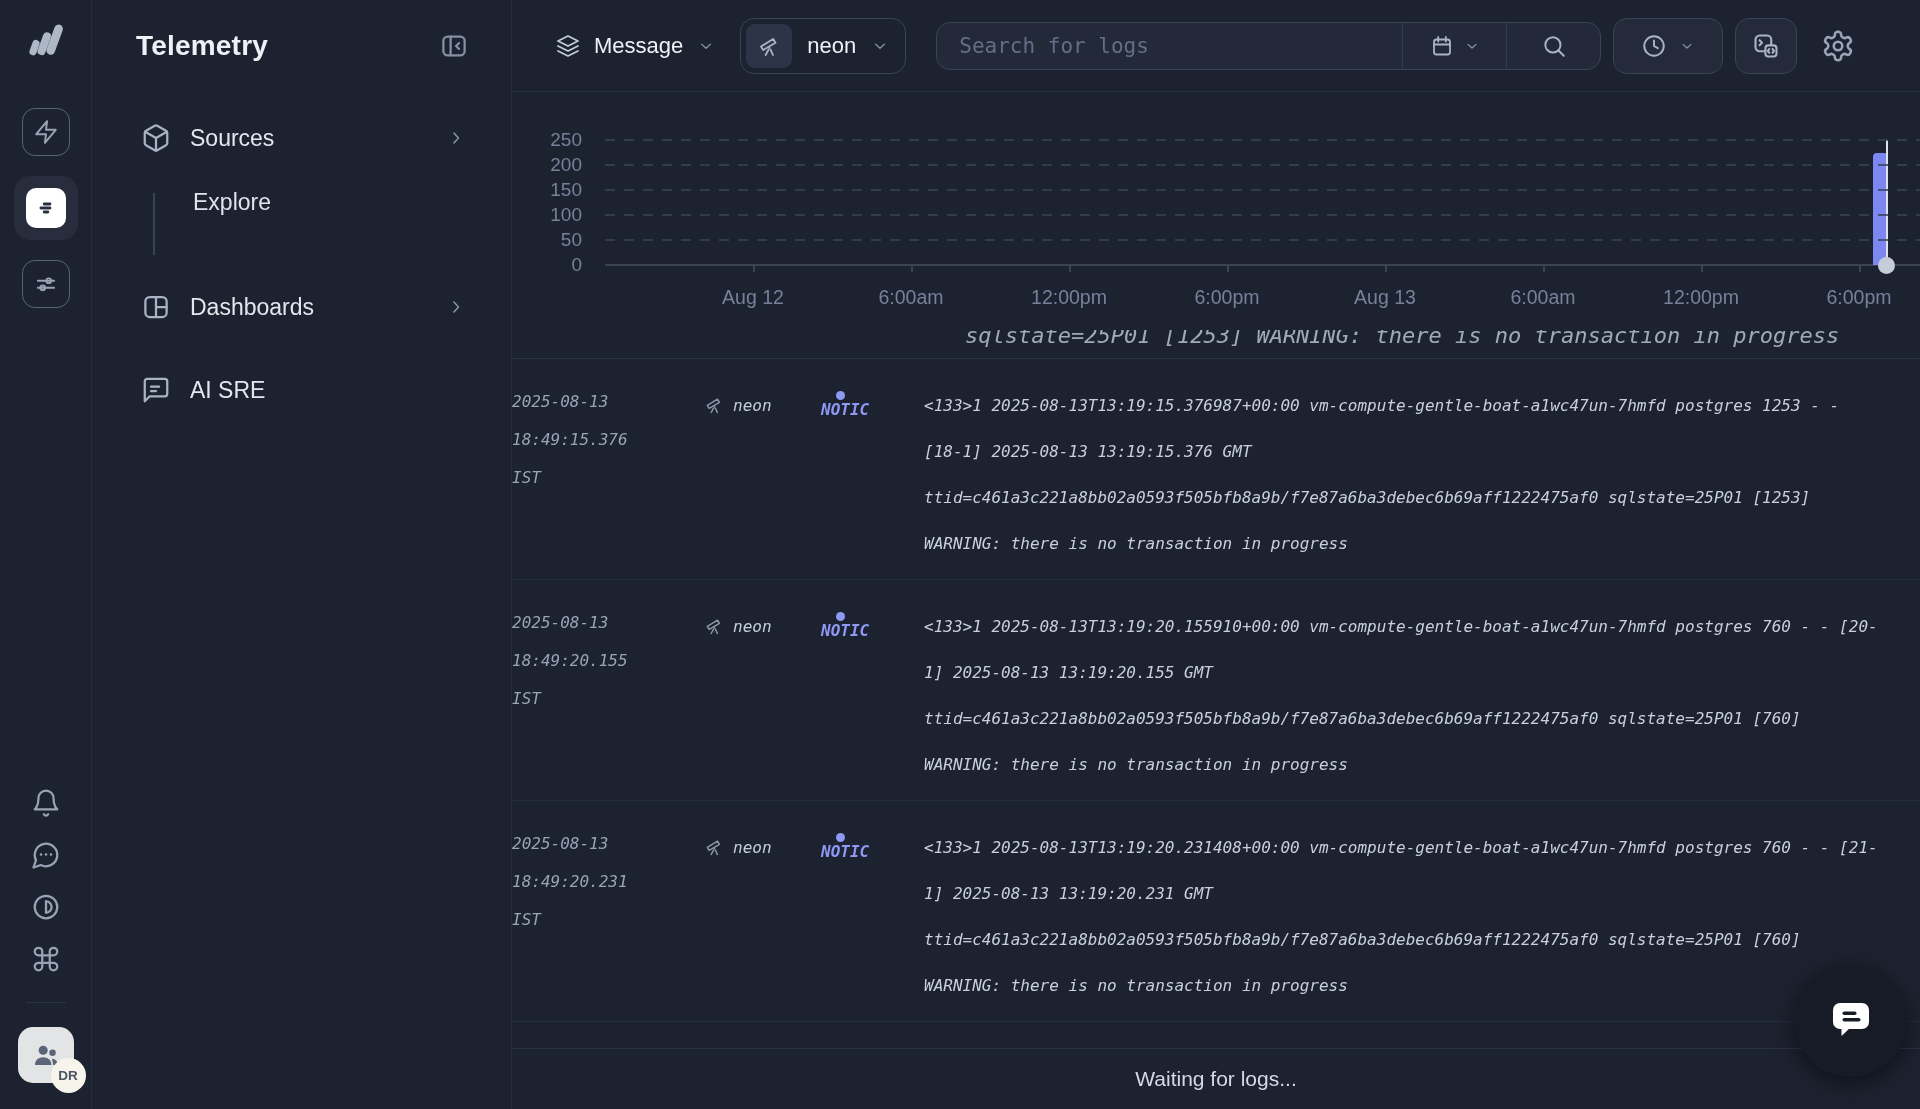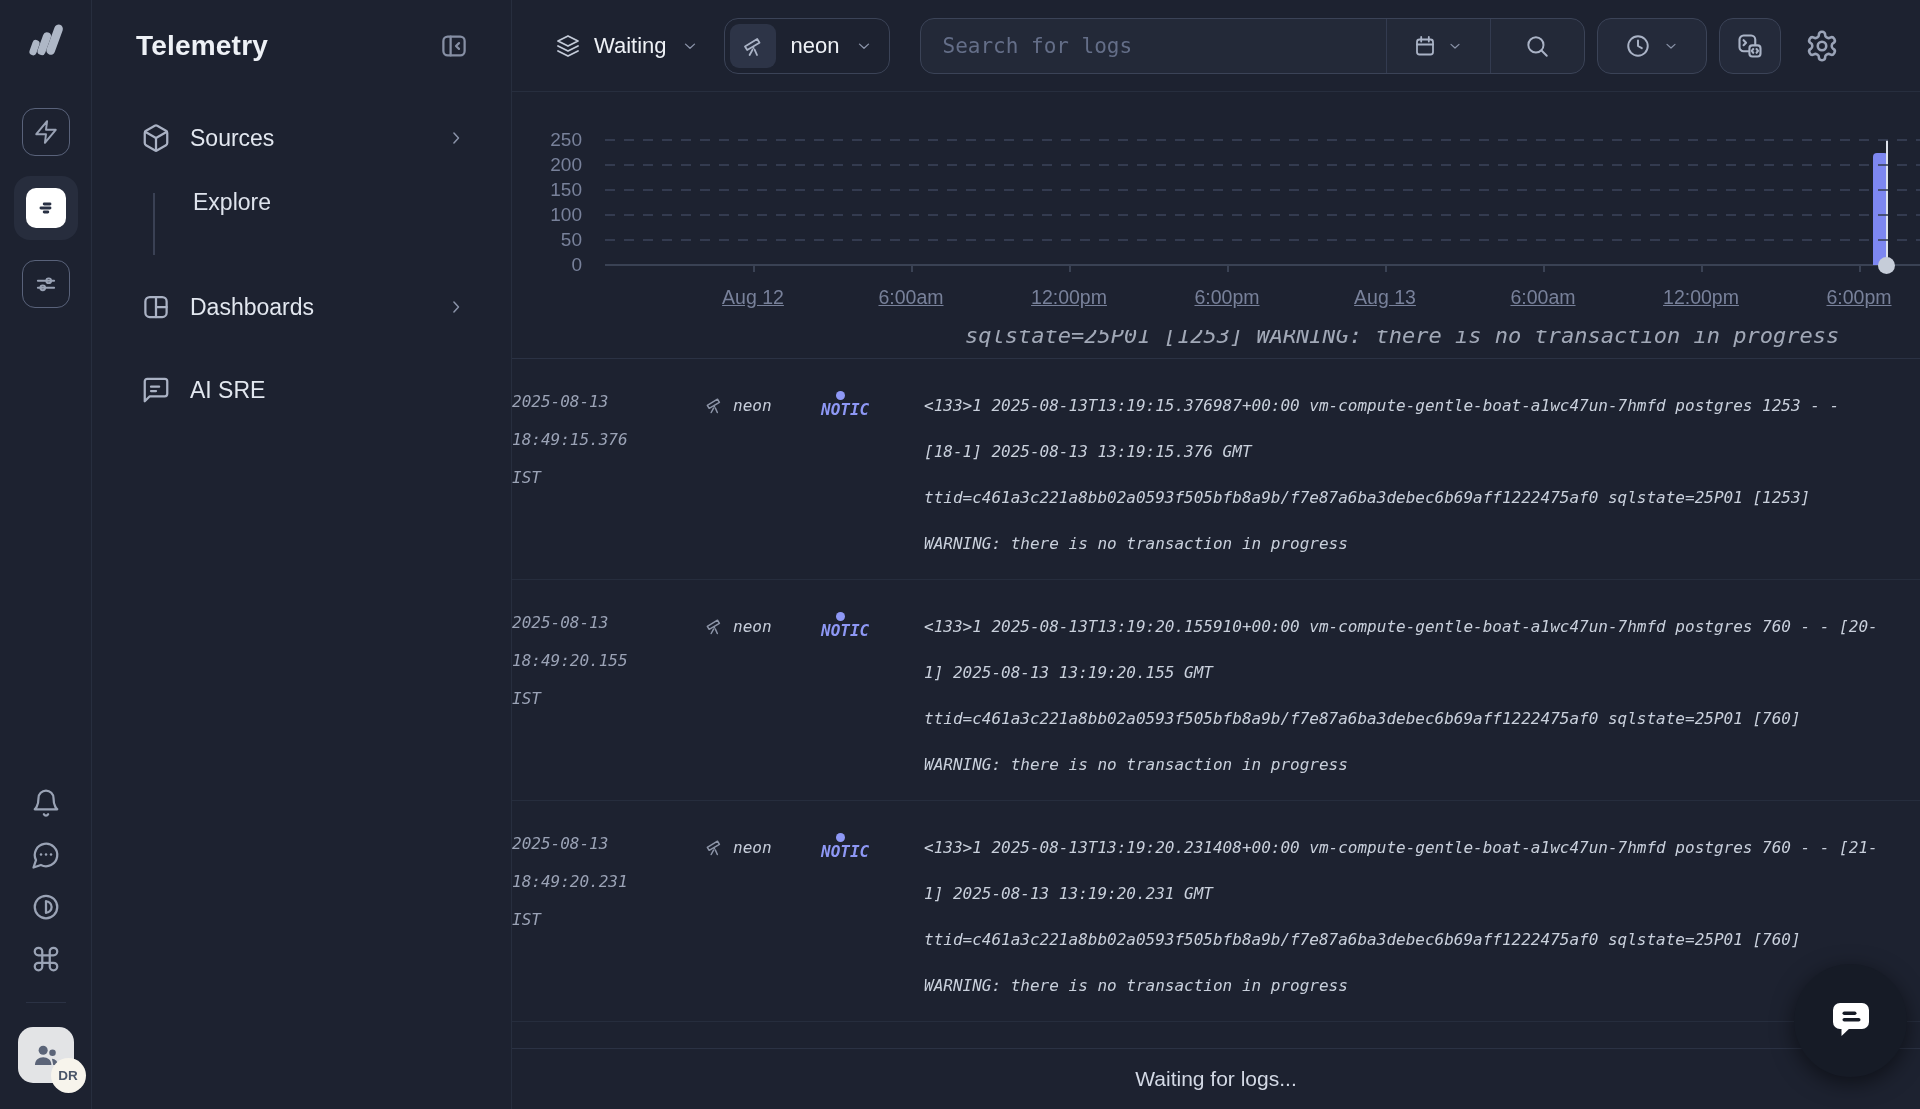--- a/index.html
+++ b/index.html
@@ -43,38 +43,38 @@
   .main { flex:1; display:flex; flex-direction:column; min-width:0; position:relative; }
 
   
   .topbar { height:92px; flex:none; border-bottom:1px solid #272e3e; display:flex; align-items:center; padding:0 10px 0 44px; }
   .presets-btn { display:flex; align-items:center; gap:14px; cursor:pointer; }
   .presets-btn .plabel { font-size:22px; font-weight:500; color:#eef1f6; }
   .pill { height:56px; border:1px solid #3b4357; border-radius:14px; display:flex; align-items:center; cursor:pointer; }
   .source-pill { margin-left:25px; padding:5px 16px 5px 5px; gap:15px; }
   .chip { width:46px; height:44px; border-radius:9px; background:#2d3447; display:flex; align-items:center; justify-content:center; color:#aab3c6; }
   .source-val { font-size:22px; color:#eef1f6; }
-  .search-group { margin-left:30px; width:665px; height:56px; border:1px solid #3b4357; border-radius:14px; background:#232938; display:flex; overflow:hidden; }
+  .search-group { margin-left:30px; width:665px; height:48px; border:1px solid #3b4357; border-radius:14px; background:#232938; display:flex; overflow:hidden; }
   .search-input { flex:1; background:transparent; border:none; outline:none; padding:0 22px; font-family:"DejaVu Sans Mono", monospace; font-size:21px; color:#dfe4ee; }
   .search-input::placeholder { color:#646e88; }
   .sg-section { display:flex; align-items:center; justify-content:center; gap:10px; border-left:1px solid #333b50; color:#aab3c6; cursor:pointer; }
   .sg-cal { width:104px; }
   .sg-find { width:94px; }
   .clock-pill { margin-left:12px; width:110px; justify-content:center; gap:12px; background:#242a3a; color:#aab3c6; }
   .code-btn { margin-left:12px; width:62px; justify-content:center; background:#242a3a; color:#aab3c6; }
   .gear-btn { margin-left:24px; color:#9aa3b7; cursor:pointer; }
   .muted-chev { color:#8a93a8; }
 
   
   .chart-section { height:238px; flex:none; position:relative; }
   .plot { position:absolute; left:93px; right:0; top:48px; height:125px; }
   .gridline { position:absolute; left:0; right:0; height:1.5px; background:repeating-linear-gradient(90deg,#394157 0 10px,transparent 10px 19px); opacity:.8; }
   .axisline { position:absolute; left:0; right:0; bottom:-1px; height:2px; background:#3a4254; }
   .ylabel { position:absolute; right:8px; width:70px; text-align:right; font-size:19px; color:#78819a; }
-  .xlabel { position:absolute; top:146px; transform:translateX(-50%); font-size:19.5px; color:#78819a; white-space:nowrap;text-decoration:underline; }
+  .xlabel { position:absolute; top:146px; transform:translateX(-50%); font-size:19.5px; color:#78819a; white-space:nowrap; }
   .xtick { position:absolute; top:125px; width:1.5px; height:7px; background:#3a4254; }
   .bar { position:absolute; right:32px; bottom:0; width:15px; height:112px; background:#7d87f1; border-radius:4px 4px 0 0; }
   .cursor-line { position:absolute; right:32px; top:0; bottom:0; width:2.5px; background:#dde2ec; }
   .cursor-knob { position:absolute; right:25px; bottom:-9px; width:17px; height:17px; border-radius:50%; background:#c6cdd9; cursor:grab; }
 
   
   .grid-cols { display:grid; grid-template-columns:192px 117px 103px 955px; padding-left:41px; }
   .table-header { height:45px; flex:none; border-bottom:1px solid #2b3244; align-items:center; font-family:"DejaVu Sans Mono", monospace; font-size:21px; color:#8d96ab; position:relative; }
   .th-icons { position:absolute; right:16px; top:0; bottom:0; display:flex; align-items:center; gap:26px; }
   .th-colbtn { display:flex; align-items:center; gap:5px; cursor:pointer; }
@@ -243,21 +243,21 @@
 
   <div class="topbar">
     <div class="presets-btn">
       <span style="color:#c3cad8">
         <svg class="ic" width="24" height="24" viewBox="0 0 24 24">
             <polygon points="12 2 2 7 12 12 22 7 12 2"></polygon>
             <polyline points="2 12 12 17 22 12"></polyline>
             <polyline points="2 17 12 22 22 17"></polyline>
           </svg>
       </span>
-      <span class="plabel">Waiting</span>
+      <span class="plabel">Message</span>
       <span class="muted-chev">
         <svg class="ic" width="18" height="18" viewBox="0 0 24 24">
             <polyline points="6 9.5 12 15 18 9.5"></polyline>
           </svg>
       </span>
     </div>
 
     <div class="pill source-pill">
       <span class="chip tex">
         <svg class="ic" width="24" height="24" viewBox="0 0 24 24">

